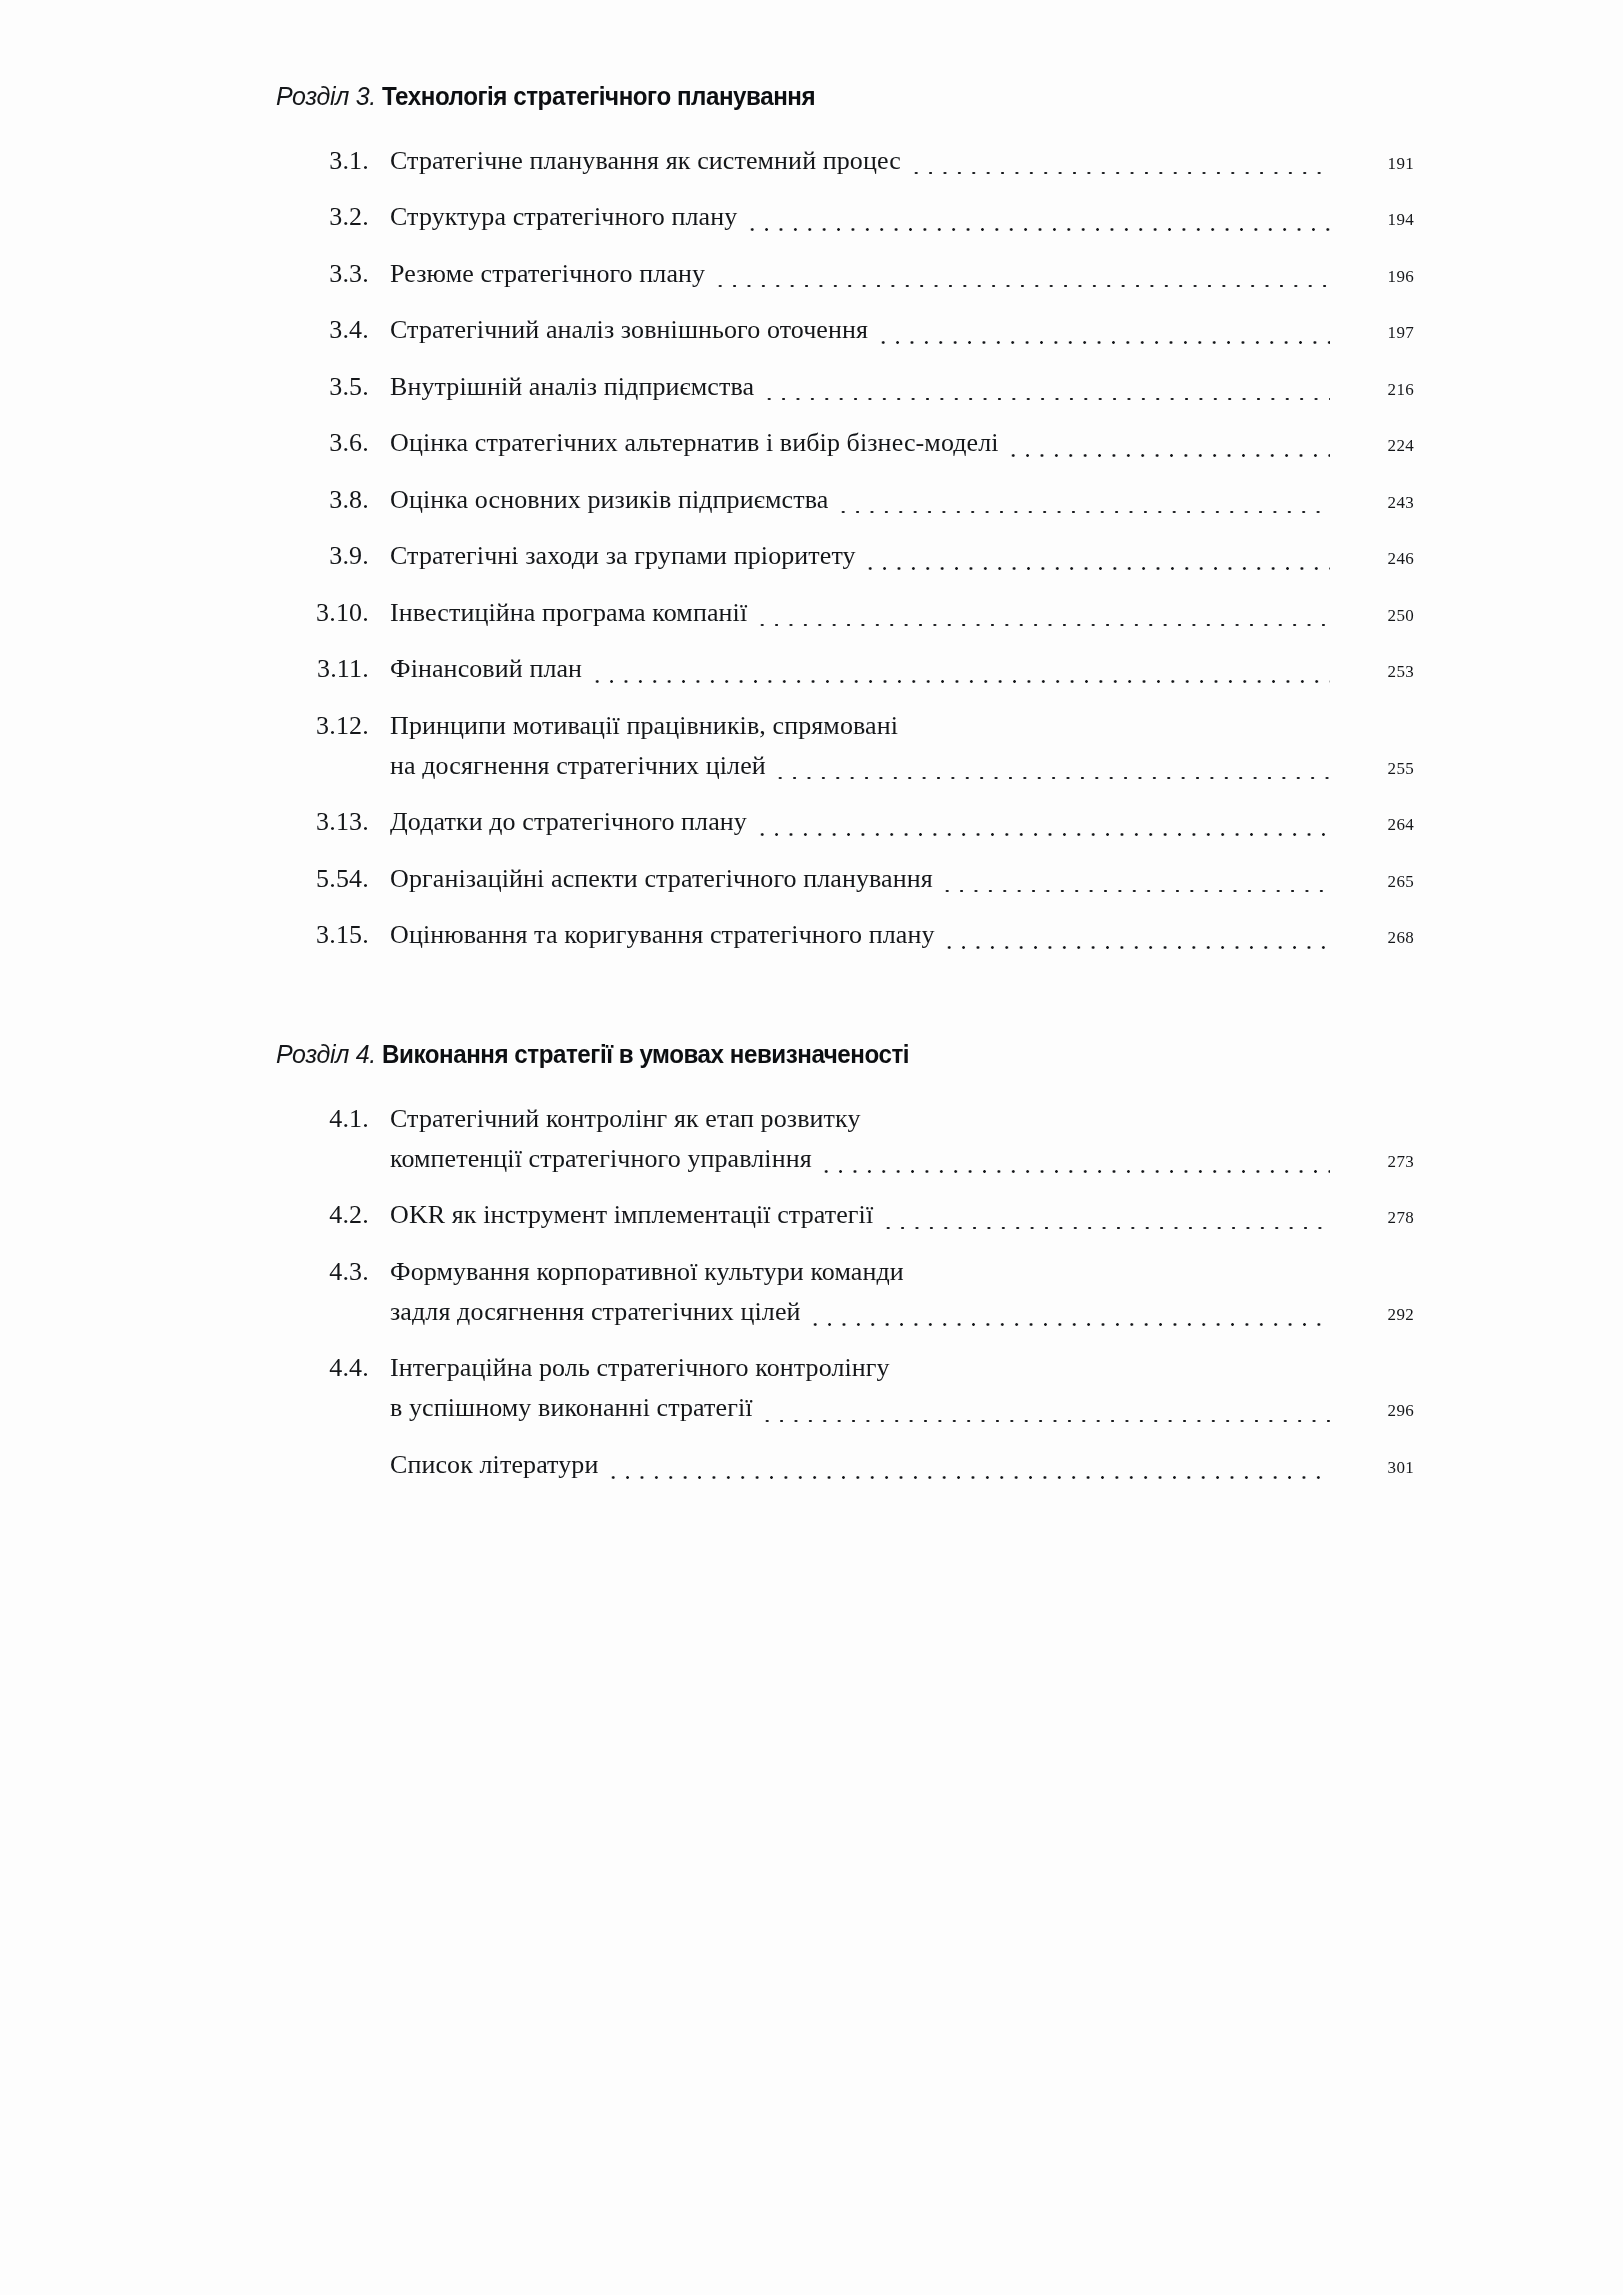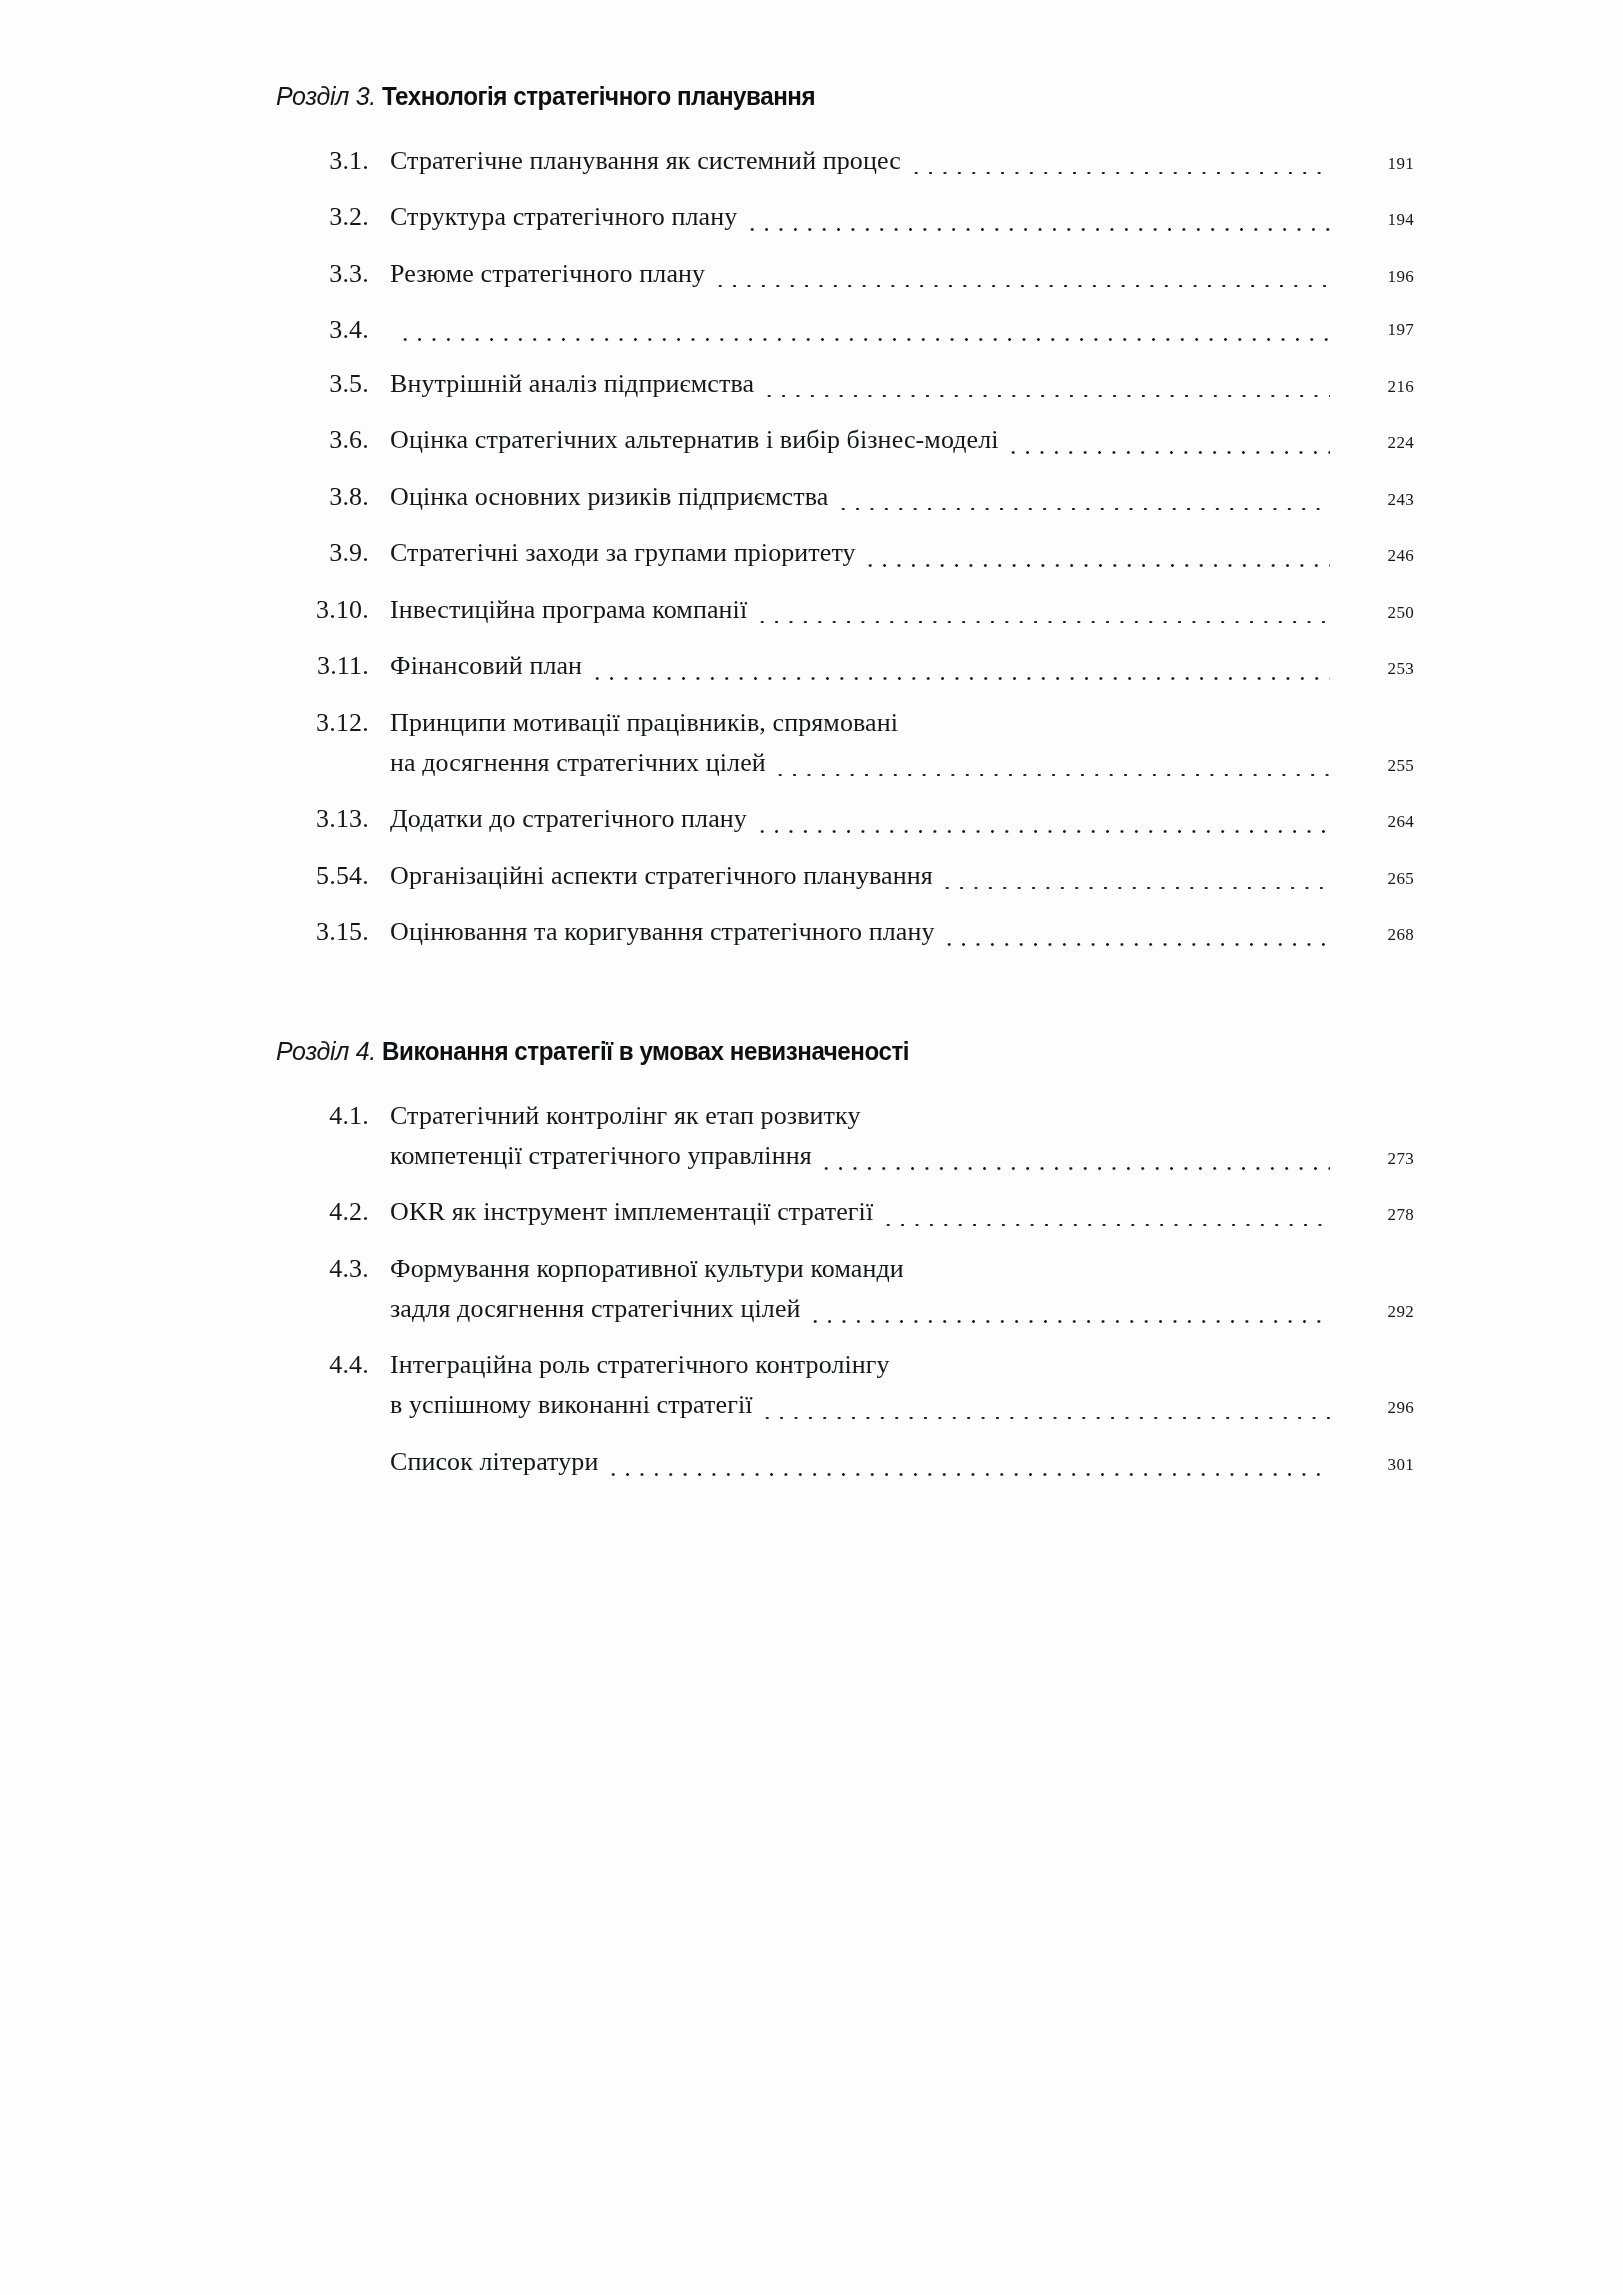--- a/index.html
+++ b/index.html
@@ -174,20 +174,21 @@
               <span class="line-text">Резюме стратегічного плану</span>
               <span class="leader"></span>
               <span class="page-no">196</span>
             </div>
           </div>
         </div>
         <div class="entry">
           <div class="entry-num">3.4.</div>
           <div class="entry-body">
             <div class="line">
+              <span class="line-text">Стратегічний аналіз зовнішнього оточення</span>
               <span class="leader"></span>
               <span class="page-no">197</span>
             </div>
           </div>
         </div>
         <div class="entry">
           <div class="entry-num">3.5.</div>
           <div class="entry-body">
             <div class="line">
               <span class="line-text">Внутрішній аналіз підприємства</span>

